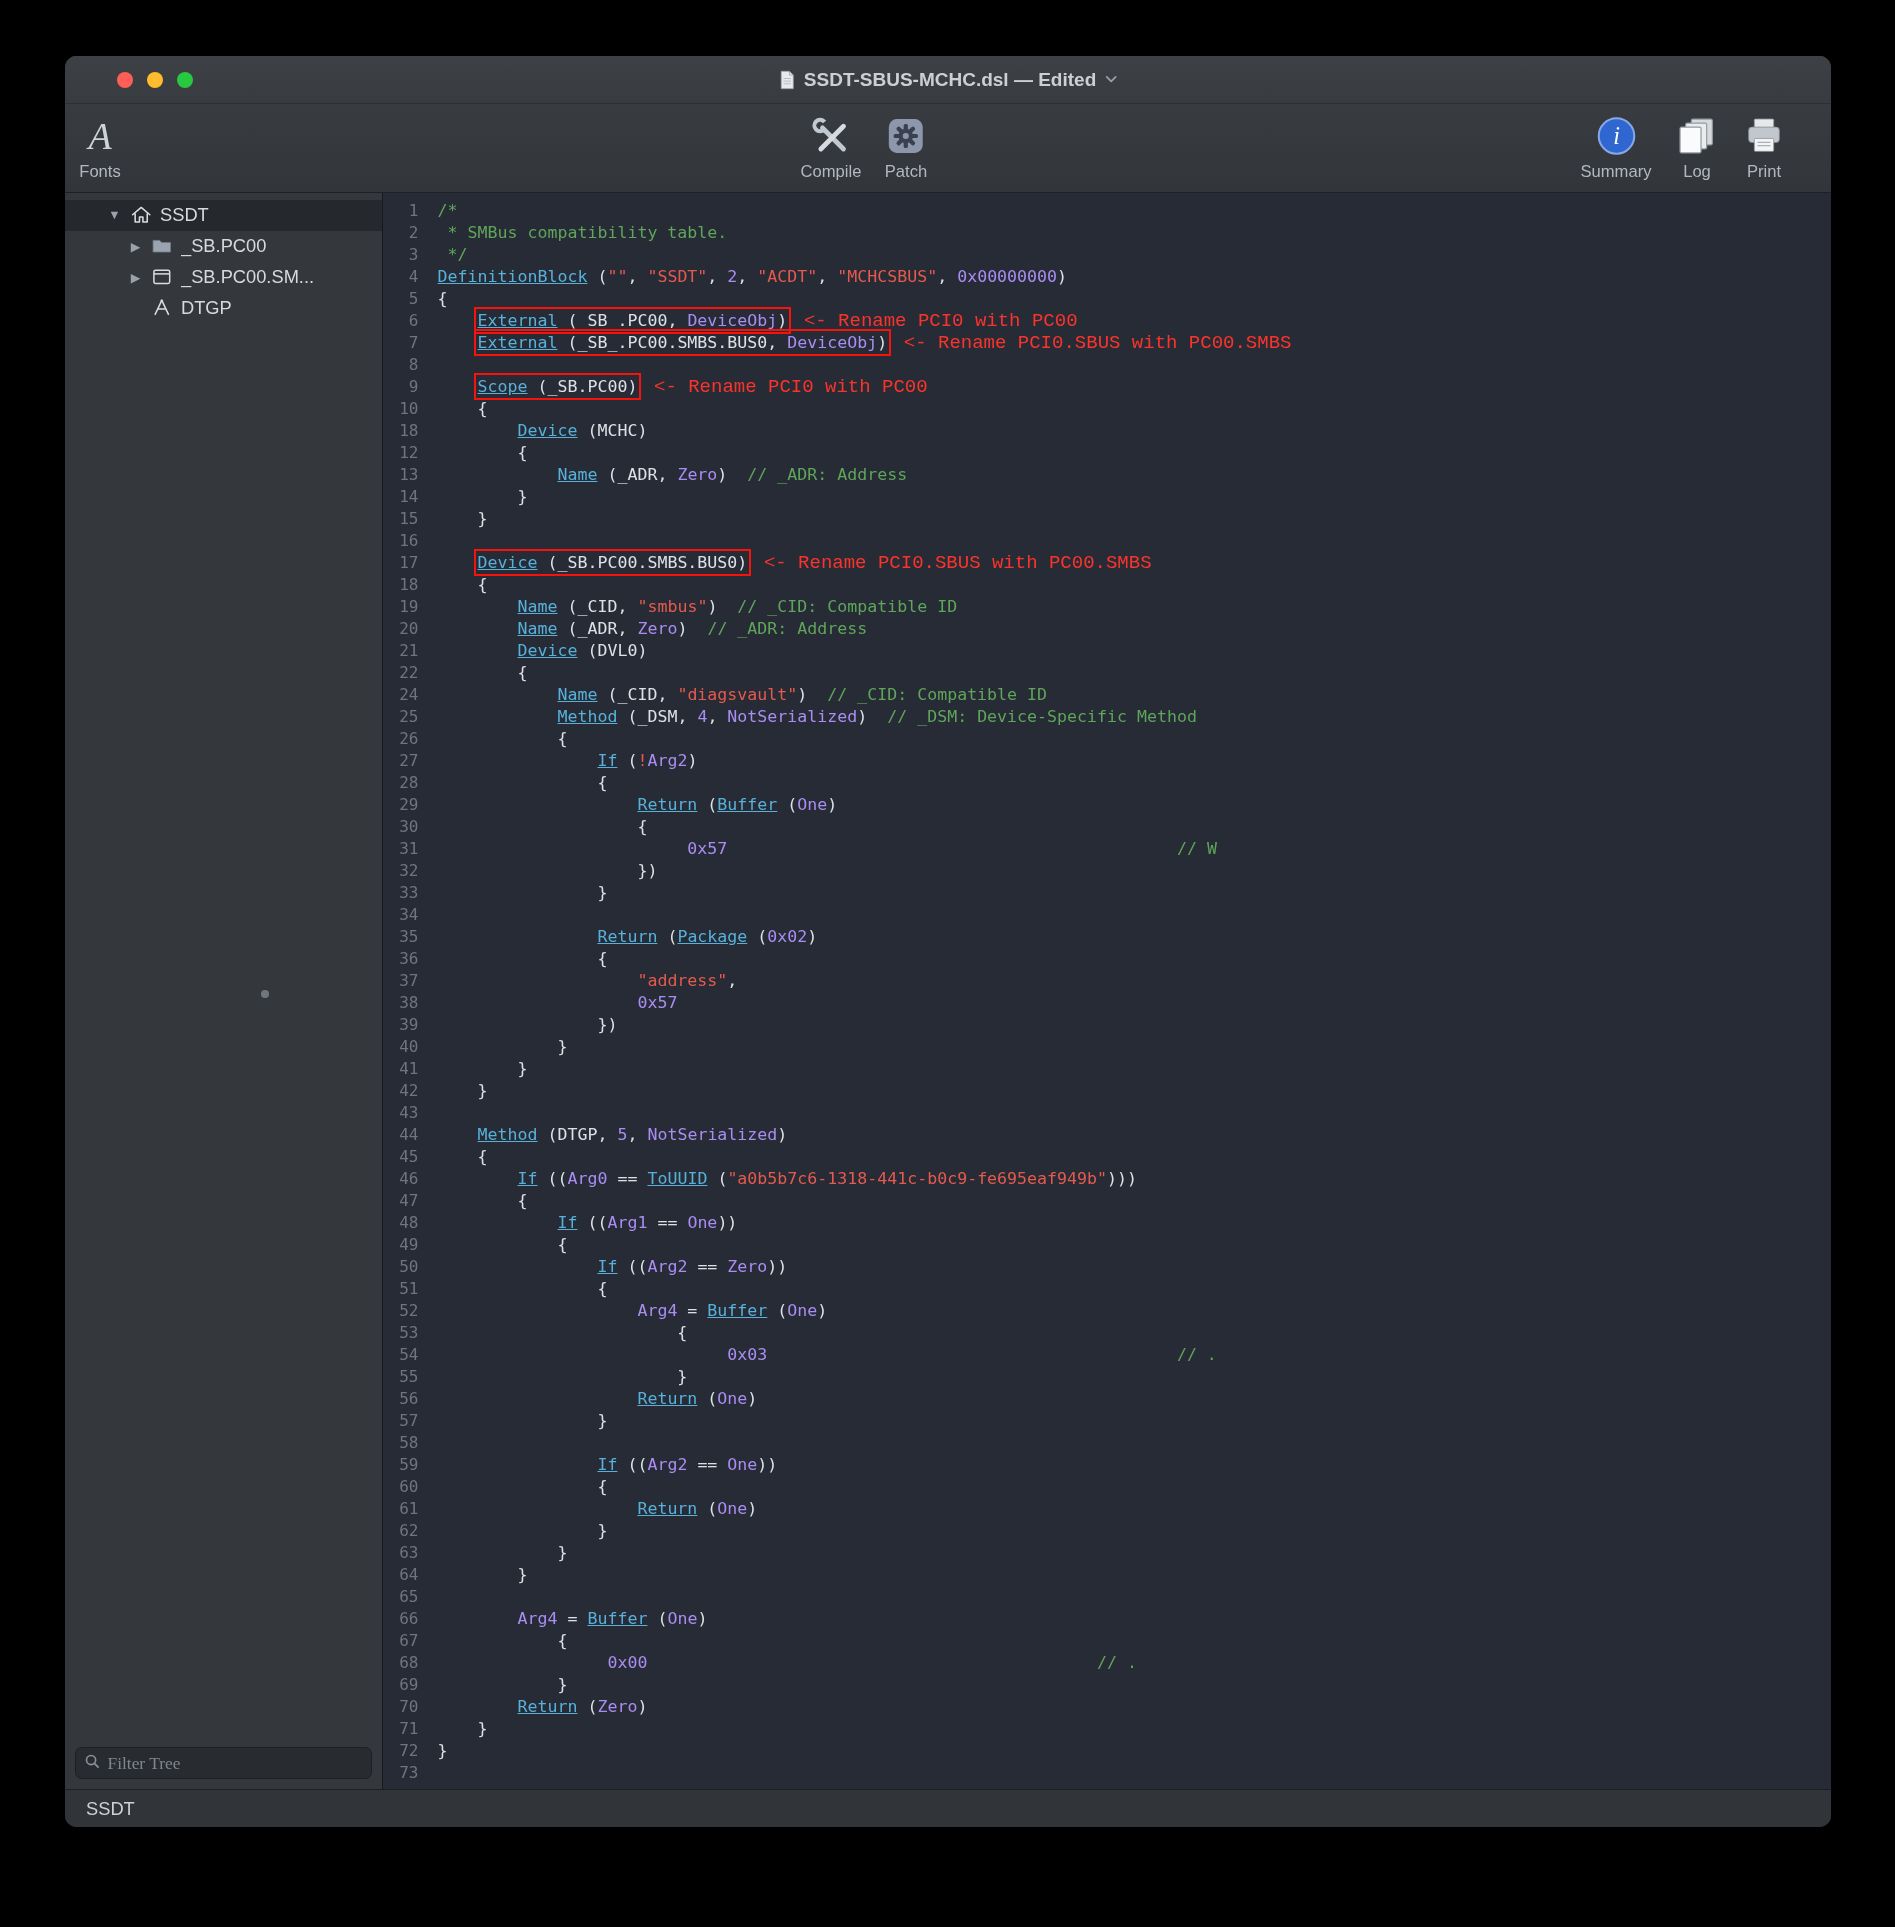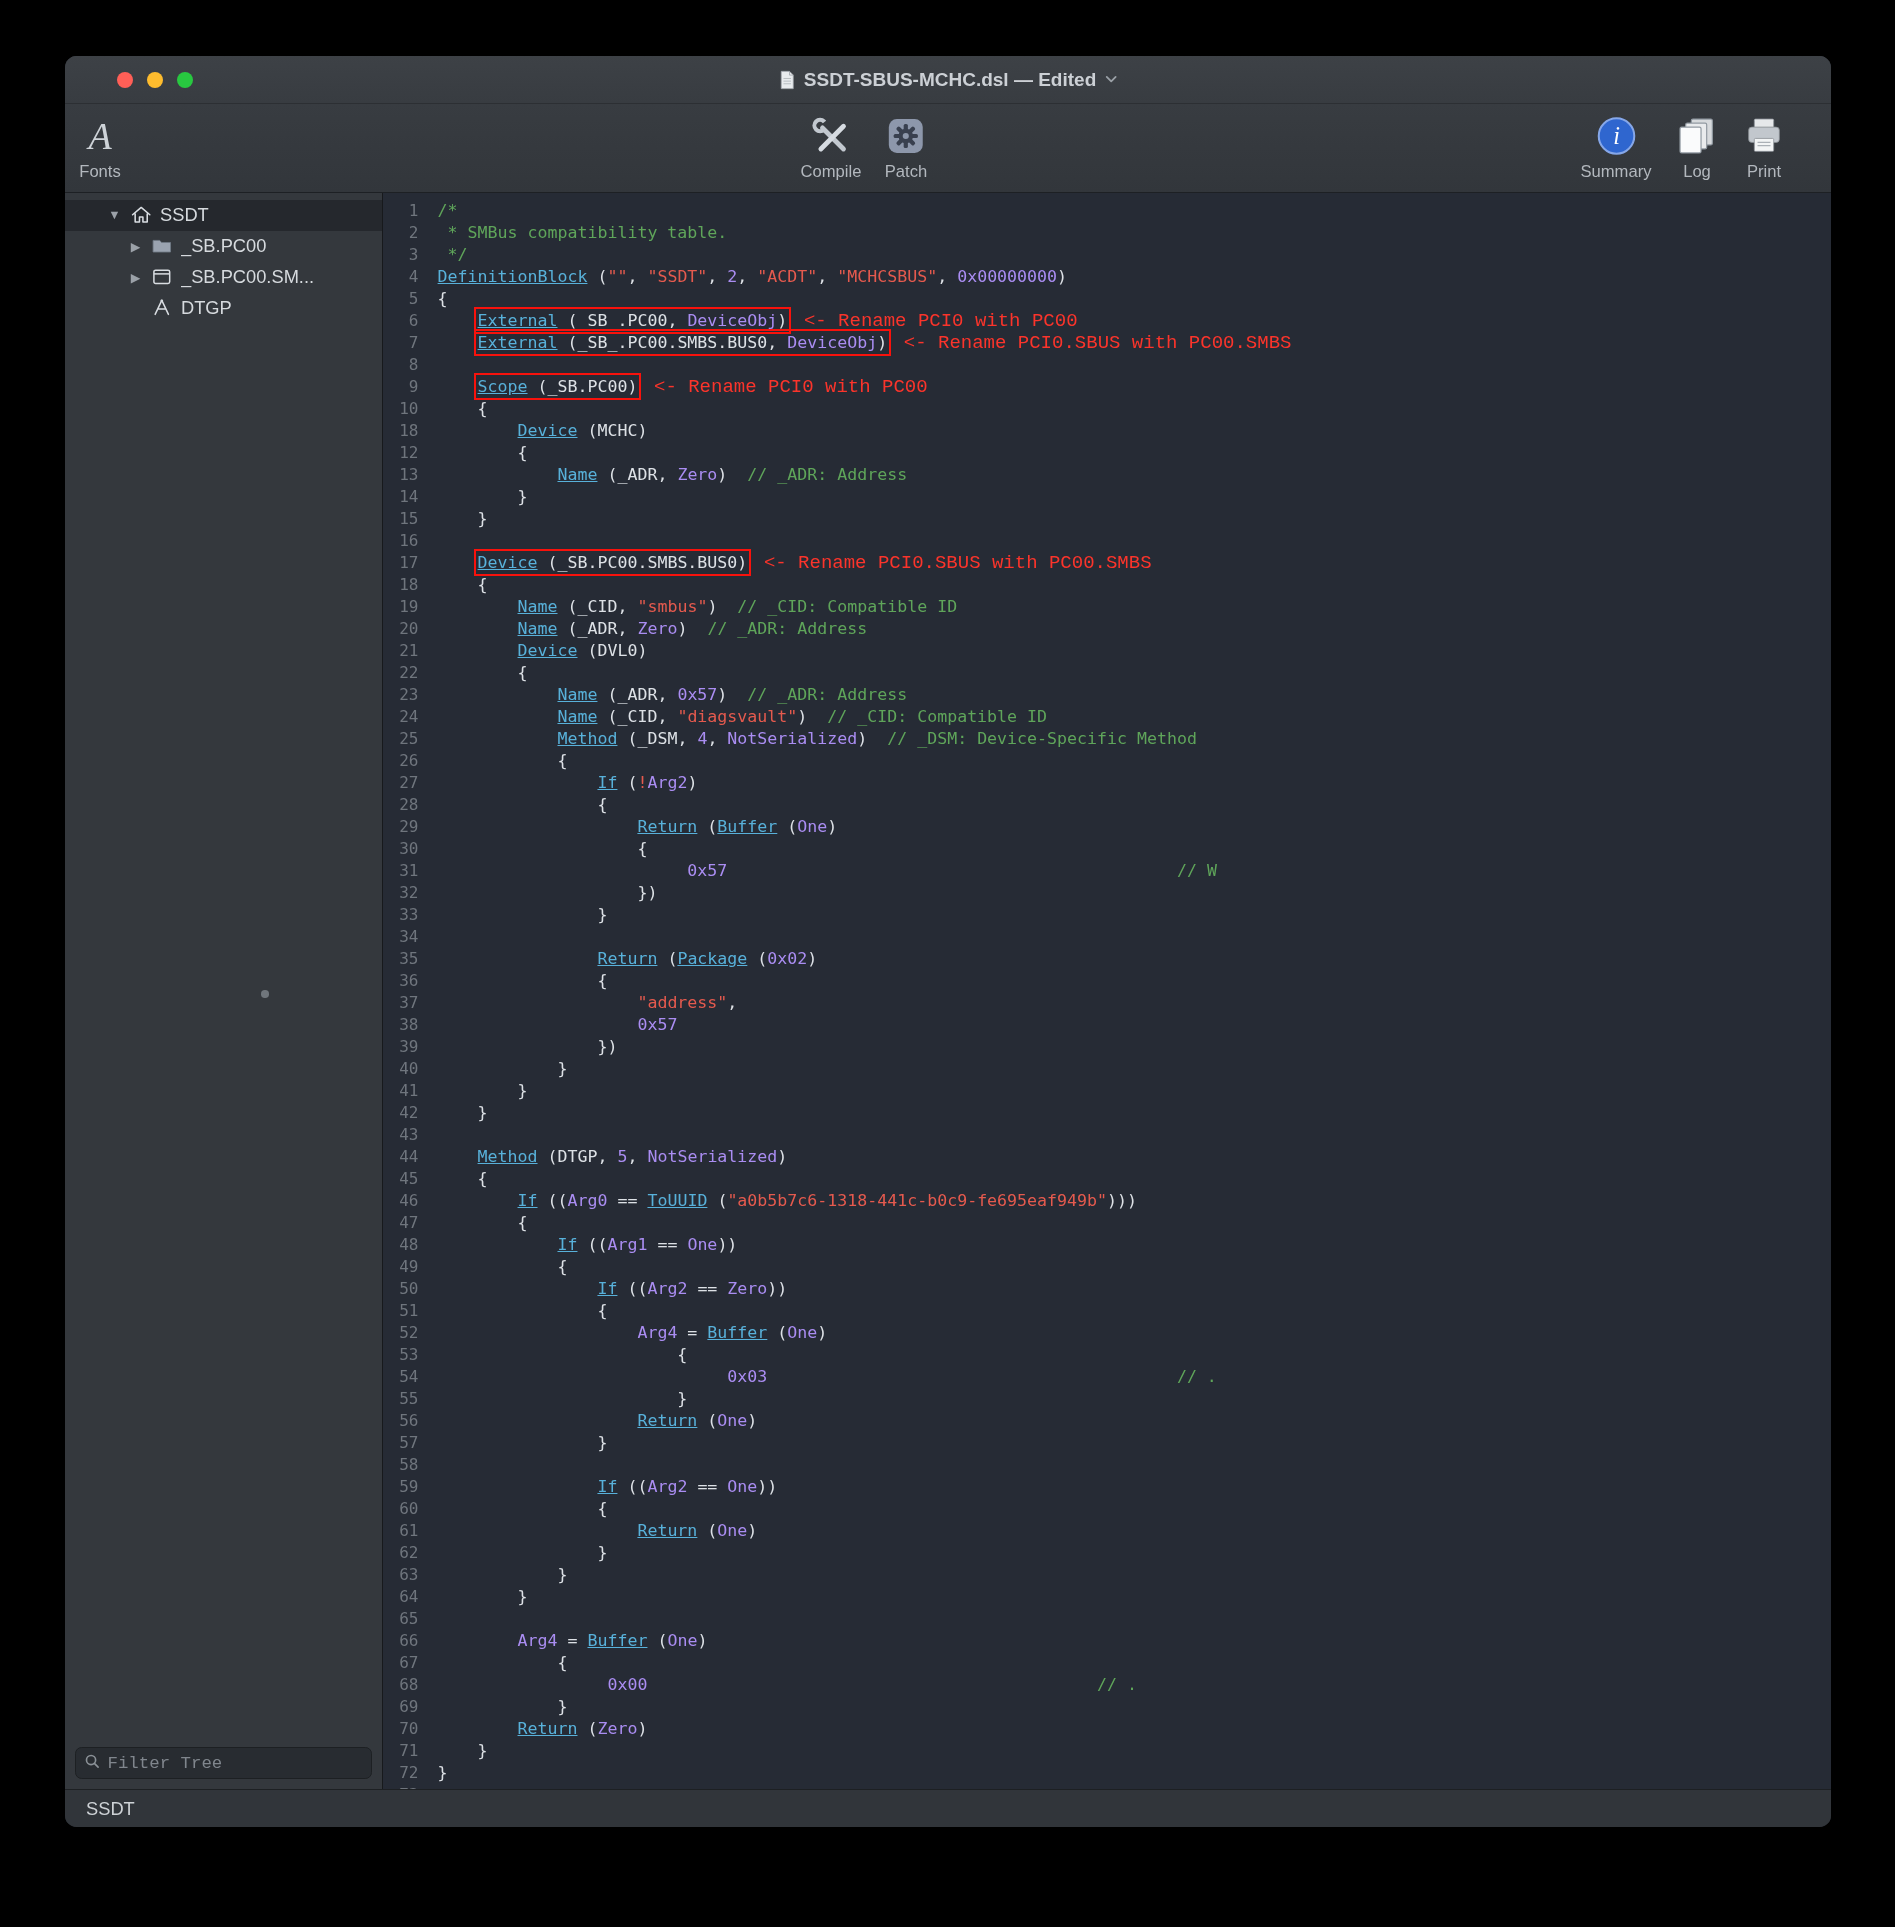--- a/index.html
+++ b/index.html
@@ -65,21 +65,21 @@
     position:absolute; left:196px; top:797px; width:7.5px; height:7.5px;
     border-radius:50%; background:#70767c;
   }
   .filter-wrap {
     margin:8.3px 10px 10px 10px; margin-top:auto; height:32px;
     background:#282c31; border:0.8px solid #1d2023; border-radius:6.6px;
     display:flex; align-items:center; gap:6.6px; padding:0 8.3px;
   }
   .filter-input {
     flex:1; background:transparent; border:none; outline:none;
-    color:#f97316; font-size:17.4px; font-family:Liberation Mono, monospace;
+    color:#f97316; font-size:17.4px; font-family:Liberation Serif, serif;
   }
   .filter-input::placeholder { color:#80868d; }
   
   .editor { flex:1 1 auto; background:#262b35; overflow:hidden; position:relative; }
   .lines { padding-top:6.6px; }
   .code-line {
     display:flex; height:22px; line-height:22px;
     font-family:"DejaVu Sans Mono", monospace; font-size:16.6px; white-space:pre;
   }
   .ln { flex:0 0 48px; text-align:right; padding-right:12.5px; color:#6f757d; font-size:16px; }
@@ -270,21 +270,20 @@
           <div class="code-line"><span class="ln">13</span><span class="lc"><span class="tk-p">            </span><span class="tk-k">Name</span><span class="tk-p"> (_ADR, </span><span class="tk-n">Zero</span><span class="tk-p">)  </span><span class="tk-c">// _ADR: Address</span></span></div>
           <div class="code-line"><span class="ln">14</span><span class="lc"><span class="tk-p">        }</span></span></div>
           <div class="code-line"><span class="ln">15</span><span class="lc"><span class="tk-p">    }</span></span></div>
           <div class="code-line"><span class="ln">16</span><span class="lc"></span></div>
           <div class="code-line"><span class="ln">17</span><span class="lc"><span class="tk-p">    </span><span class="red-box"><span class="tk-k">Device</span><span class="tk-p"> (_SB.PC00.SMBS.BUS0)</span></span><span class="tk-a">&lt;- Rename PCI0.SBUS with PC00.SMBS</span></span></div>
           <div class="code-line"><span class="ln">18</span><span class="lc"><span class="tk-p">    {</span></span></div>
           <div class="code-line"><span class="ln">19</span><span class="lc"><span class="tk-p">        </span><span class="tk-k">Name</span><span class="tk-p"> (_CID, </span><span class="tk-s">"smbus"</span><span class="tk-p">)  </span><span class="tk-c">// _CID: Compatible ID</span></span></div>
           <div class="code-line"><span class="ln">20</span><span class="lc"><span class="tk-p">        </span><span class="tk-k">Name</span><span class="tk-p"> (_ADR, </span><span class="tk-n">Zero</span><span class="tk-p">)  </span><span class="tk-c">// _ADR: Address</span></span></div>
           <div class="code-line"><span class="ln">21</span><span class="lc"><span class="tk-p">        </span><span class="tk-k">Device</span><span class="tk-p"> (DVL0)</span></span></div>
           <div class="code-line"><span class="ln">22</span><span class="lc"><span class="tk-p">        {</span></span></div>
-          <div class="code-line"><span class="ln">23</span><span class="lc"><span class="tk-p">            </span><span class="tk-k">Name</span><span class="tk-p"> (_ADR, </span><span class="tk-n">0x57</span><span class="tk-p">)  </span><span class="tk-c">// _ADR: Address</span></span></div>
           <div class="code-line"><span class="ln">24</span><span class="lc"><span class="tk-p">            </span><span class="tk-k">Name</span><span class="tk-p"> (_CID, </span><span class="tk-s">"diagsvault"</span><span class="tk-p">)  </span><span class="tk-c">// _CID: Compatible ID</span></span></div>
           <div class="code-line"><span class="ln">25</span><span class="lc"><span class="tk-p">            </span><span class="tk-k">Method</span><span class="tk-p"> (_DSM, </span><span class="tk-n">4</span><span class="tk-p">, </span><span class="tk-n">NotSerialized</span><span class="tk-p">)  </span><span class="tk-c">// _DSM: Device-Specific Method</span></span></div>
           <div class="code-line"><span class="ln">26</span><span class="lc"><span class="tk-p">            {</span></span></div>
           <div class="code-line"><span class="ln">27</span><span class="lc"><span class="tk-p">                </span><span class="tk-k">If</span><span class="tk-p"> (</span><span class="tk-s">!</span><span class="tk-n">Arg2</span><span class="tk-p">)</span></span></div>
           <div class="code-line"><span class="ln">28</span><span class="lc"><span class="tk-p">                {</span></span></div>
           <div class="code-line"><span class="ln">29</span><span class="lc"><span class="tk-p">                    </span><span class="tk-k">Return</span><span class="tk-p"> (</span><span class="tk-k">Buffer</span><span class="tk-p"> (</span><span class="tk-n">One</span><span class="tk-p">)</span></span></div>
           <div class="code-line"><span class="ln">30</span><span class="lc"><span class="tk-p">                    {</span></span></div>
           <div class="code-line"><span class="ln">31</span><span class="lc"><span class="tk-p">                         </span><span class="tk-n">0x57</span><span class="tk-p">                                             </span><span class="tk-c">// W</span></span></div>
           <div class="code-line"><span class="ln">32</span><span class="lc"><span class="tk-p">                    })</span></span></div>
           <div class="code-line"><span class="ln">33</span><span class="lc"><span class="tk-p">                }</span></span></div>

